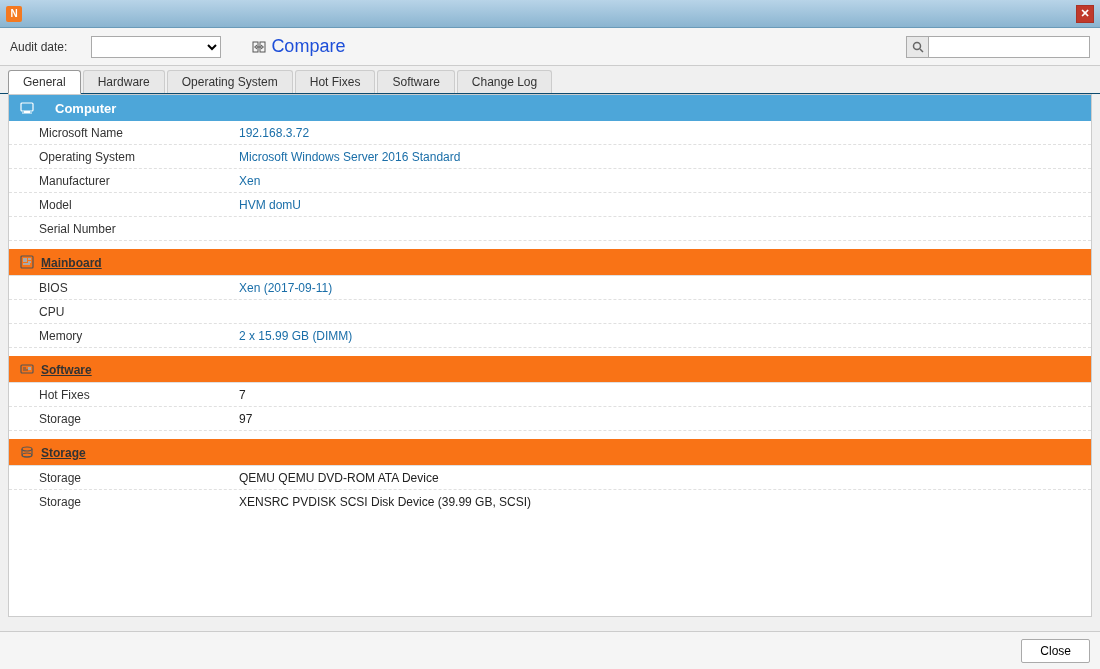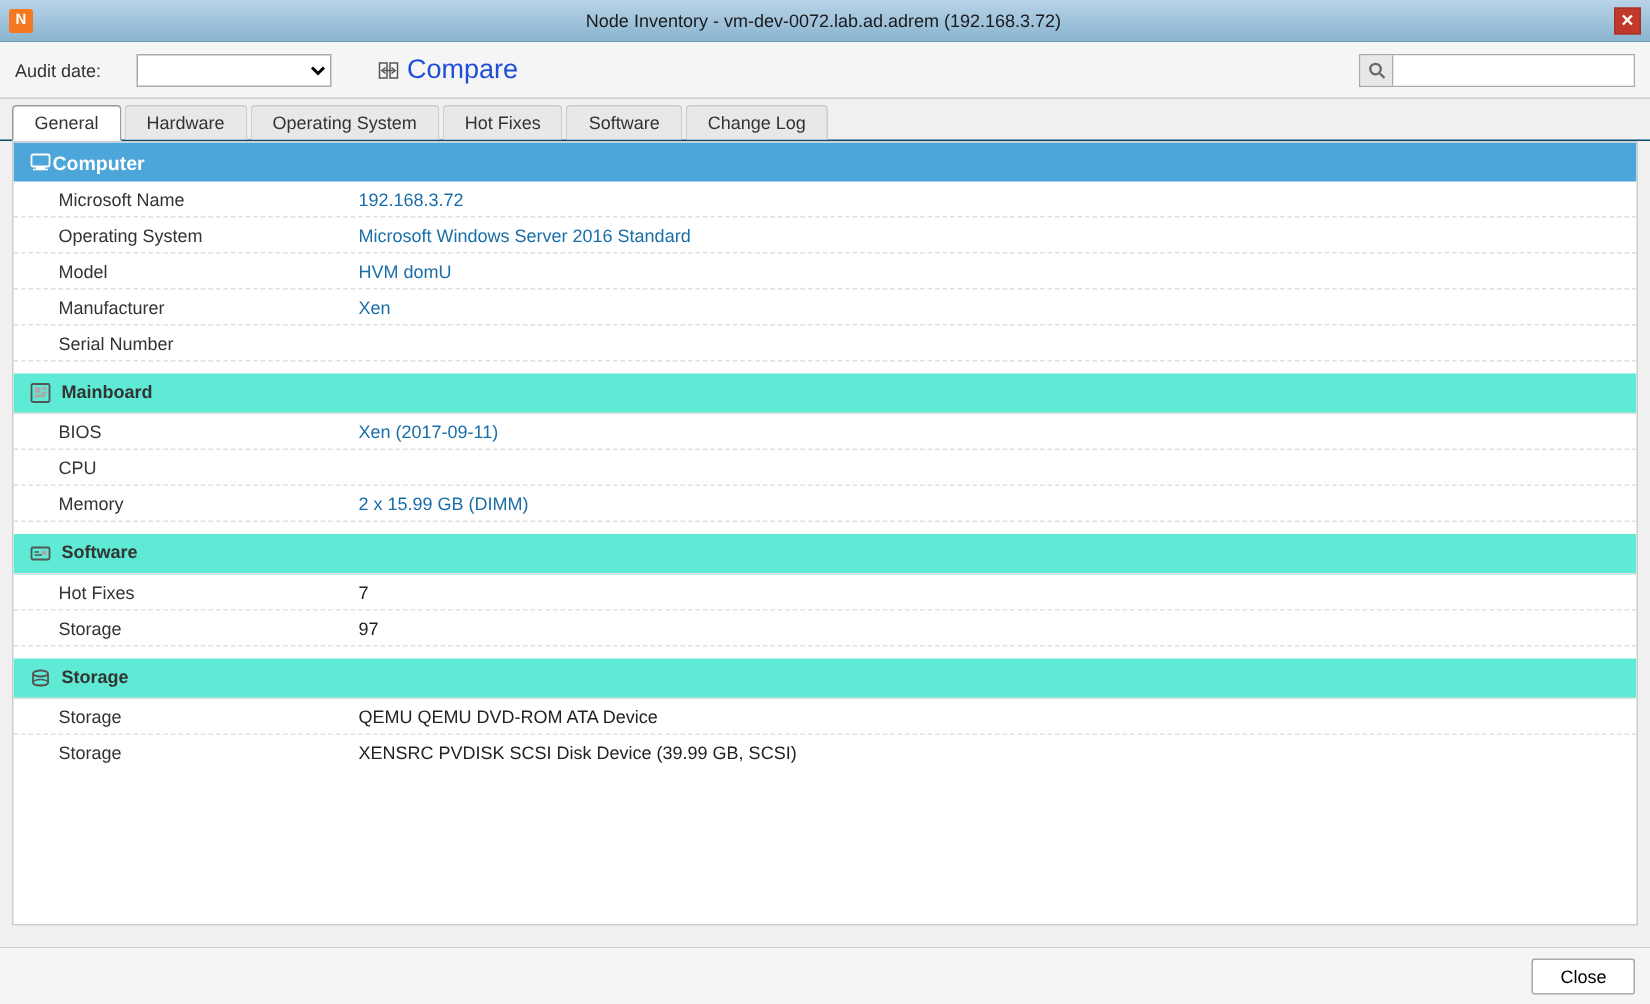--- a/index.html
+++ b/index.html
@@ -158,40 +158,41 @@
       overflow-y: auto;
     }
 
     
     .section-header {
       background: #4da6d9;
       color: white;
       padding: 5px 10px;
       display: flex;
       align-items: center;
-      gap: 0;
+      gap: 20px;
       font-size: 13px;
       font-weight: 600;
     }
     .section-icon {
       width: 16px;
       height: 16px;
       display: inline-flex; align-items: center; justify-content: center;
     }
     .section-subheader {
-      background: #5eead4;
+      background: #f97316;
       border-bottom: 1px solid #e0e0e0;
       padding: 5px 10px;
       display: flex;
-      align-items: flex-start;
+      align-items: flex-end;
       gap: 6px;
       font-size: 12px;
       font-weight: 600;
       color: #333;
       margin-top: 8px;
+      text-decoration: underline;
     }
 
     
     .data-row {
       display: flex;
       padding: 4px 10px 4px 30px;
       border-bottom: 1px dashed #e0e0e0;
       align-items: center;
       min-height: 24px;
     }
@@ -240,23 +241,20 @@
   </style>
 </head>
 <body>
 
 <div class="title-bar">
   <div class="title-bar-left">
     <div class="title-bar-logo">
       <span>N</span>
     </div>
   </div>
-  <div class="title-bar-center">
-    <span class="title-bar-title">Node Inventory - vm-dev-0072.lab.ad.adrem (192.168.3.72)</span>
-  </div>
   <button class="close-btn">✕</button>
 </div>
 
 <div class="toolbar">
   <span class="toolbar-label">Audit date:</span>
   <select class="toolbar-select"><option><current state=""></current></option></select>
   <button class="toolbar-compare-btn">
     <div class="compare-icon">
       <svg width="14" height="14" viewBox="0 0 14 14">
         <rect x="1" y="2" width="5" height="10" fill="none" stroke="#555" stroke-width="1"></rect>
@@ -304,26 +302,26 @@
 
   <div class="data-row">
     <span class="data-label">Microsoft Name</span>
     <span class="data-value">192.168.3.72</span>
   </div>
   <div class="data-row">
     <span class="data-label">Operating System</span>
     <span class="data-value">Microsoft Windows Server 2016 Standard</span>
   </div>
   <div class="data-row">
+    <span class="data-label">Manufacturer</span>
+    <span class="data-value">Xen</span>
+  </div>
+  <div class="data-row">
     <span class="data-label">Model</span>
     <span class="data-value">HVM domU</span>
-  </div>
-  <div class="data-row">
-    <span class="data-label">Manufacturer</span>
-    <span class="data-value">Xen</span>
   </div>
   <div class="data-row">
     <span class="data-label">Serial Number</span>
   </div>
 
   <div class="section-subheader">
     <div class="section-icon">
       <svg width="14" height="14" viewBox="0 0 14 14">
         <rect x="1" y="1" width="12" height="12" rx="1" fill="none" stroke="#555" stroke-width="1.2"></rect>
         <rect x="3" y="3" width="4" height="4" fill="#aaa"></rect>

